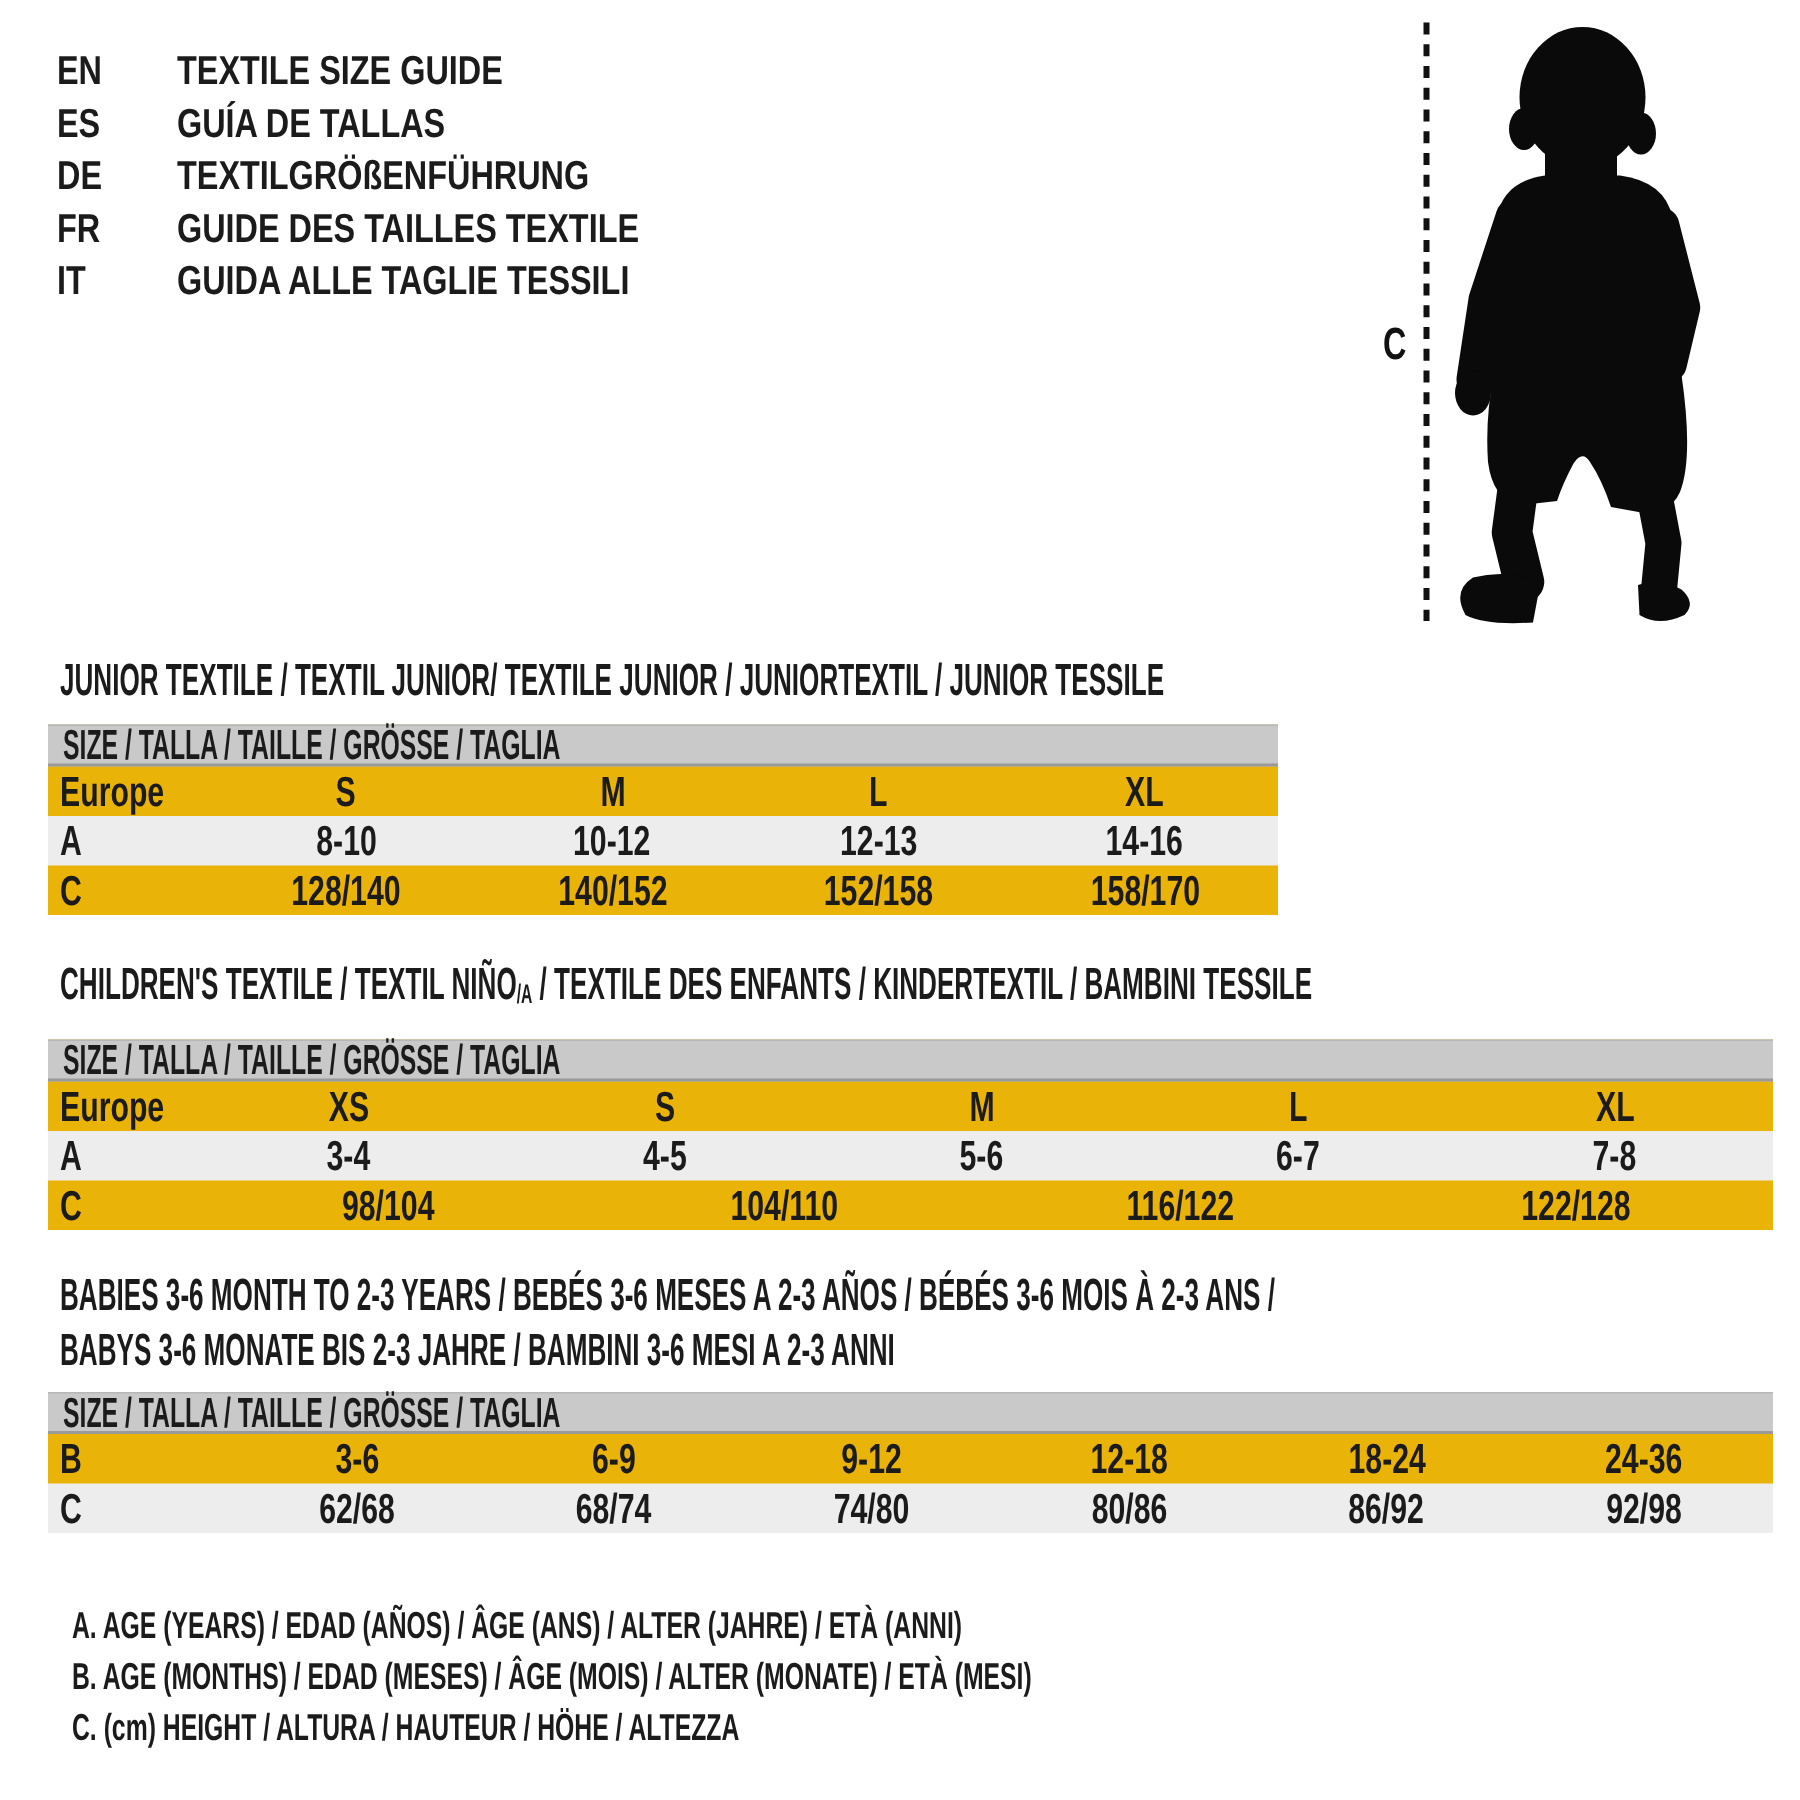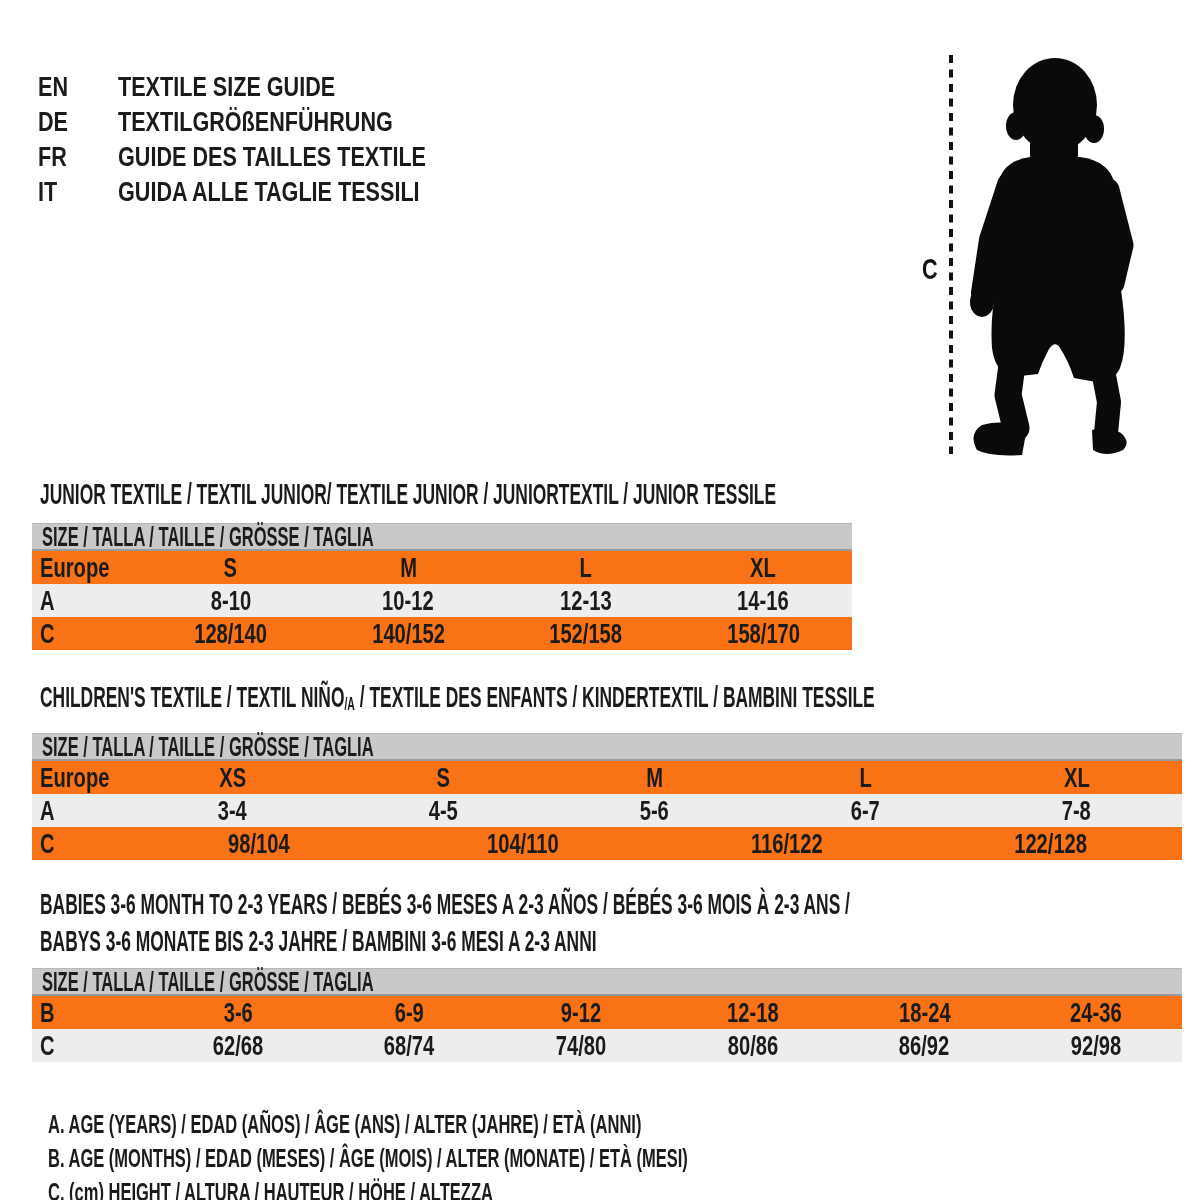--- a/index.html
+++ b/index.html
@@ -6,21 +6,21 @@
     --text:#1b1b1b;
     --bar-bg:#c9c9c9;
     --bar-border:#9a9a9a;
     --row-alt:#ededed;
     --ink:#0a0a0a;
   }
   *{margin:0;padding:0;box-sizing:border-box;}
   html,body{width:1200px;height:1200px;background:#ffffff;overflow:hidden;}
   body{font-family:"Liberation Sans","DejaVu Sans",sans-serif;color:var(--text);position:relative;}
 
-  .abs{position:absolute;margin-top:40px;}
+  .abs{position:absolute;}
 
   
   .sx{display:inline-block;white-space:nowrap;font-weight:bold;}
   .sx-lang{transform:scaleX(.80);transform-origin:0 50%;}
   .sx-head{transform:scaleX(.58);transform-origin:0 50%;}
   .sx-bar{transform:scaleX(.59);transform-origin:0 50%;}
   .sx-cell{transform:scaleX(.72);transform-origin:50% 50%;}
   .sx-label{transform:scaleX(.72);transform-origin:0 50%;}
   .sx-legend{transform:scaleX(.66);transform-origin:0 50%;}
 
@@ -28,21 +28,21 @@
   .lang-block{left:38px;top:30px;}
   .lang-row{display:flex;height:35px;align-items:center;font-size:27px;font-weight:bold;}
   .lang-code{width:80px;flex:none;}
   .lang-title{flex:none;}
 
   
   .sec-head{font-size:30px;line-height:30px;font-weight:bold;white-space:nowrap;}
   .sub{font-size:.6em;vertical-align:-0.15em;}
 
   
-  .sizetable{background:#f97316;}
+  .sizetable{background:#eab308;}
   .size-bar{height:28px;line-height:25px;background:var(--bar-bg);
     border-top:1px solid #b7b7b7;border-bottom:2px solid var(--bar-border);
     padding-left:10px;font-size:28px;font-weight:bold;overflow:visible;}
   .trow{display:flex;height:33px;align-items:center;font-size:28px;font-weight:bold;}
   .trow.alt{background:var(--row-alt);}
   .tcell{flex:1;text-align:center;}
   .tlabel{flex:none;text-align:left;padding-left:8px;}
   .w110{width:110px;} .w95{width:95px;} .w120{width:120px;}
 
   
@@ -53,20 +53,24 @@
 </style>
 </head>
 <body>
 
 <div class="abs lang-block">
   <div class="lang-row">
     <span class="lang-code"><span class="sx sx-lang">EN</span></span>
     <span class="lang-title"><span class="sx sx-lang">TEXTILE SIZE GUIDE</span></span>
   </div>
   <div class="lang-row">
+    <span class="lang-code"><span class="sx sx-lang">ES</span></span>
+    <span class="lang-title"><span class="sx sx-lang">GUÍA DE TALLAS</span></span>
+  </div>
+  <div class="lang-row">
     <span class="lang-code"><span class="sx sx-lang">DE</span></span>
     <span class="lang-title"><span class="sx sx-lang">TEXTILGRÖßENFÜHRUNG</span></span>
   </div>
   <div class="lang-row">
     <span class="lang-code"><span class="sx sx-lang">FR</span></span>
     <span class="lang-title"><span class="sx sx-lang">GUIDE DES TAILLES TEXTILE</span></span>
   </div>
   <div class="lang-row">
     <span class="lang-code"><span class="sx sx-lang">IT</span></span>
     <span class="lang-title"><span class="sx sx-lang">GUIDA ALLE TAGLIE TESSILI</span></span>

